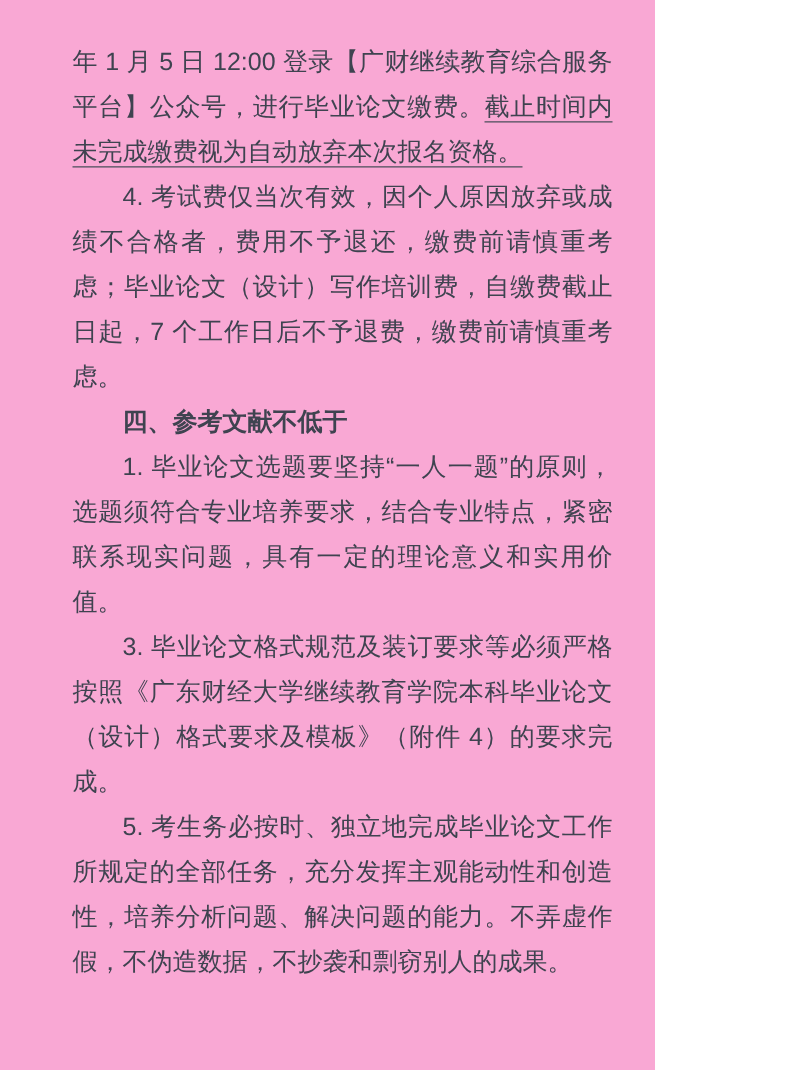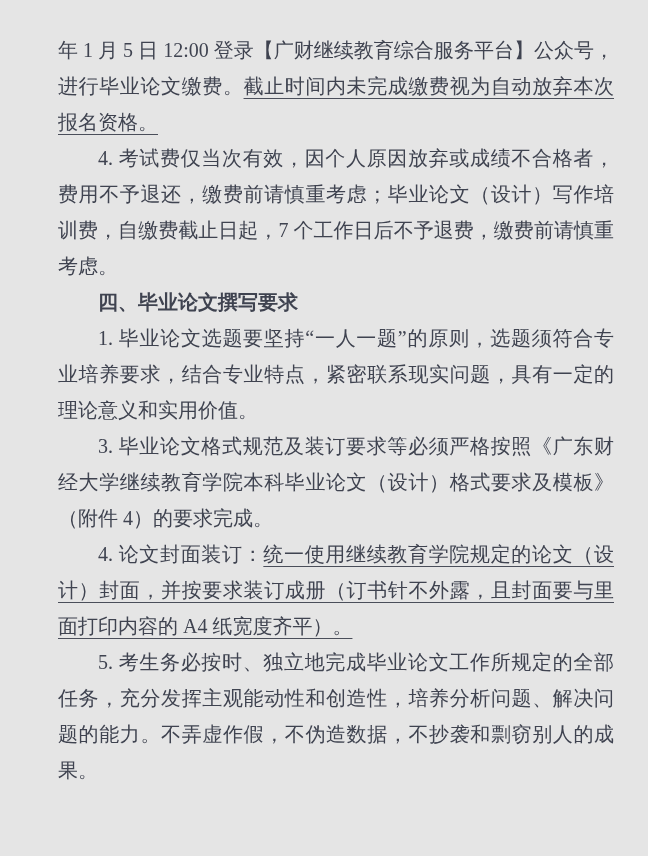--- a/index.html
+++ b/index.html
@@ -3,25 +3,25 @@
 <meta charset="utf-8">
 <style>
   html, body {
     margin: 0;
     padding: 0;
     background: #ffffff;
   }
   .page {
     position: relative;
     box-sizing: border-box;
-    width: 648px;
+    width: 524px;
     height: 856px;
-    background: #e5e5e5;
+    background: #f9a8d4;
     overflow: hidden;
-    font-family: Liberation Serif, serif;
+    font-family: Liberation Sans, sans-serif;
   }
   .doc-body {
     box-sizing: border-box;
     padding: 32px 34px 0 58px;
     color: #3f4350;
     font-size: 20px;
     line-height: 36px;
     text-align: justify;
     text-justify: inter-character;
   }
@@ -39,19 +39,18 @@
     text-decoration-color: #4a4e5a;
   }
 </style>
 </head>
 <body>
 
 <div class="page">
   <div class="doc-body">
       <div class="para"><span>年 1 月 5 日 12:00 登录【广财继续教育综合服务平台】公众号，进行毕业论文缴费。</span><span class="seg-underline">截止时间内未完成缴费视为自动放弃本次报名资格。</span></div>
       <div class="para indent"><span>4. 考试费仅当次有效，因个人原因放弃或成绩不合格者，费用不予退还，缴费前请慎重考虑；毕业论文（设计）写作培训费，自缴费截止日起，7 个工作日后不予退费，缴费前请慎重考虑。</span></div>
-      <div class="para indent heading"><span class="seg-bold">四、毕业论文撰写要求</span></div>
+      <div class="para indent heading"><span class="seg-bold">四、参考文献不低于</span></div>
       <div class="para indent"><span>1. 毕业论文选题要坚持“一人一题”的原则，选题须符合专业培养要求，结合专业特点，紧密联系现实问题，具有一定的理论意义和实用价值。</span></div>
       <div class="para indent"><span>3. 毕业论文格式规范及装订要求等必须严格按照《广东财经大学继续教育学院本科毕业论文（设计）格式要求及模板》（附件 4）的要求完成。</span></div>
-      <div class="para indent"><span>4. 论文封面装订：</span><span class="seg-underline">统一使用继续教育学院规定的论文（设计）封面，并按要求装订成册（订书针不外露，且封面要与里面打印内容的 A4 纸宽度齐平）。</span></div>
       <div class="para indent"><span>5. 考生务必按时、独立地完成毕业论文工作所规定的全部任务，充分发挥主观能动性和创造性，培养分析问题、解决问题的能力。不弄虚作假，不伪造数据，不抄袭和剽窃别人的成果。</span></div>
     </div>
 </div>
 
 </body></html>

